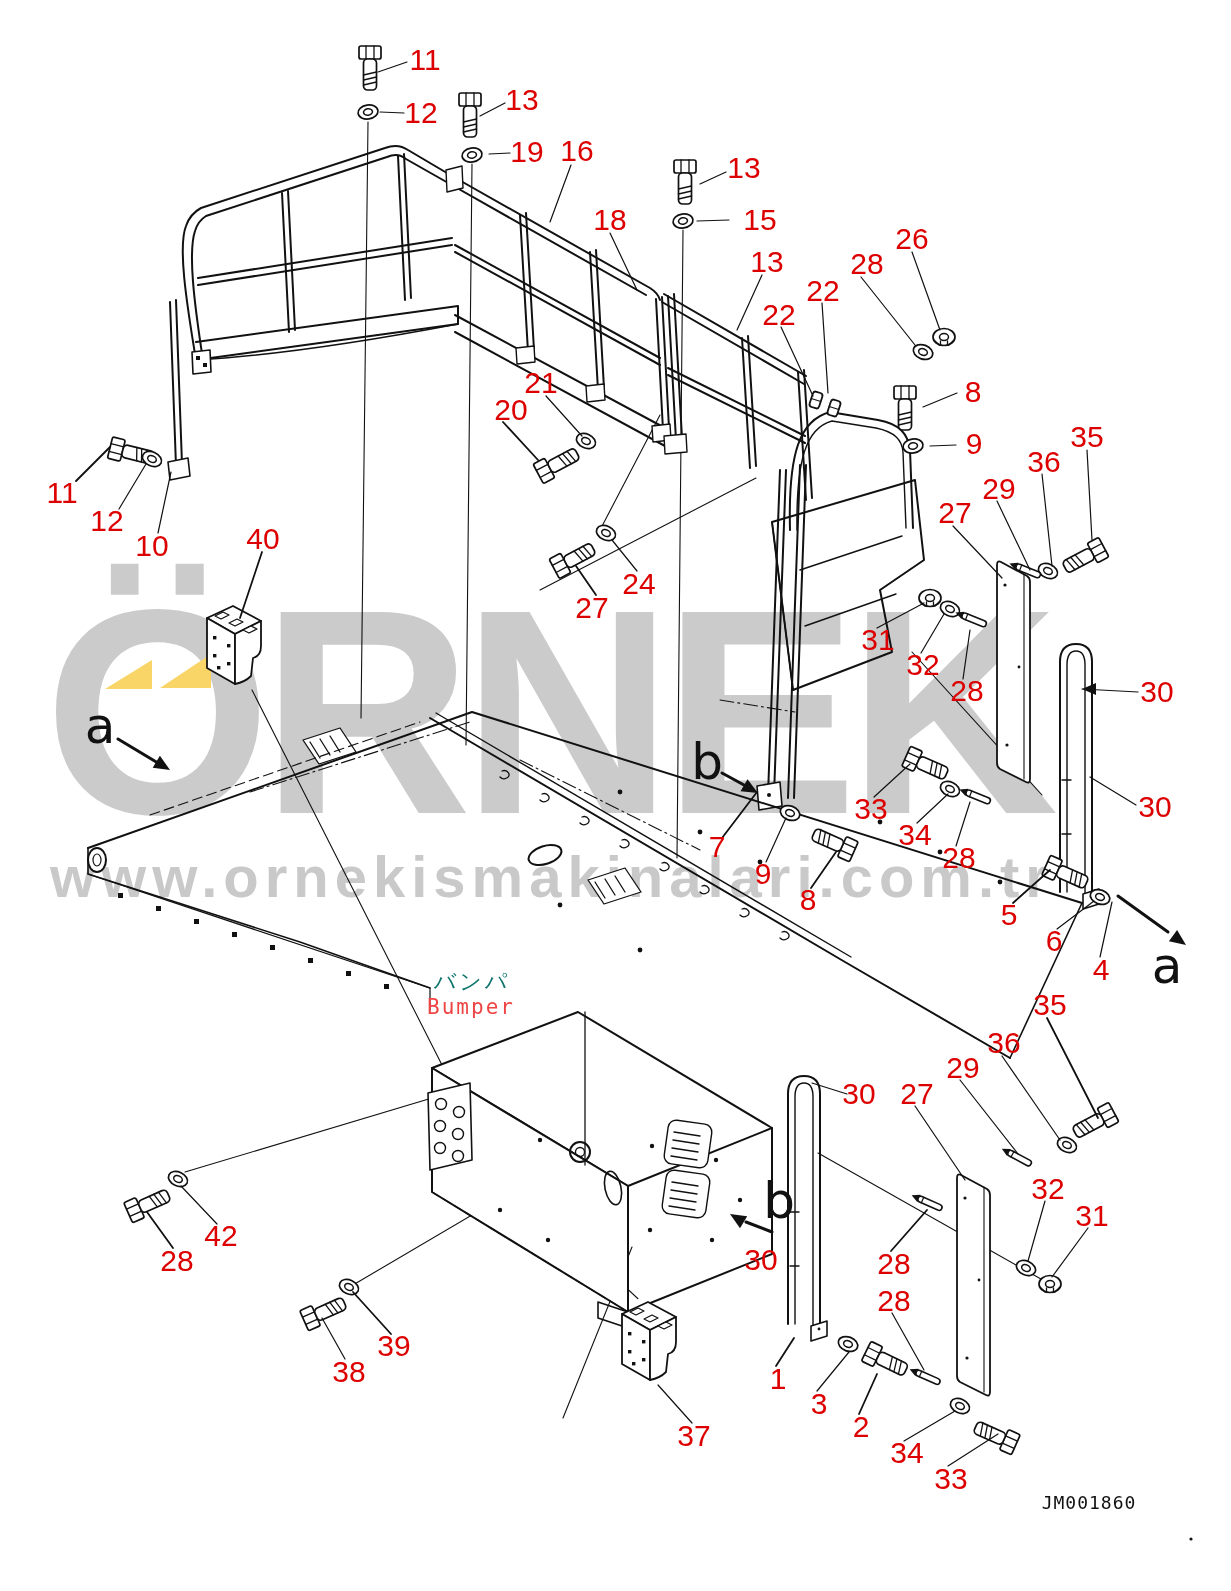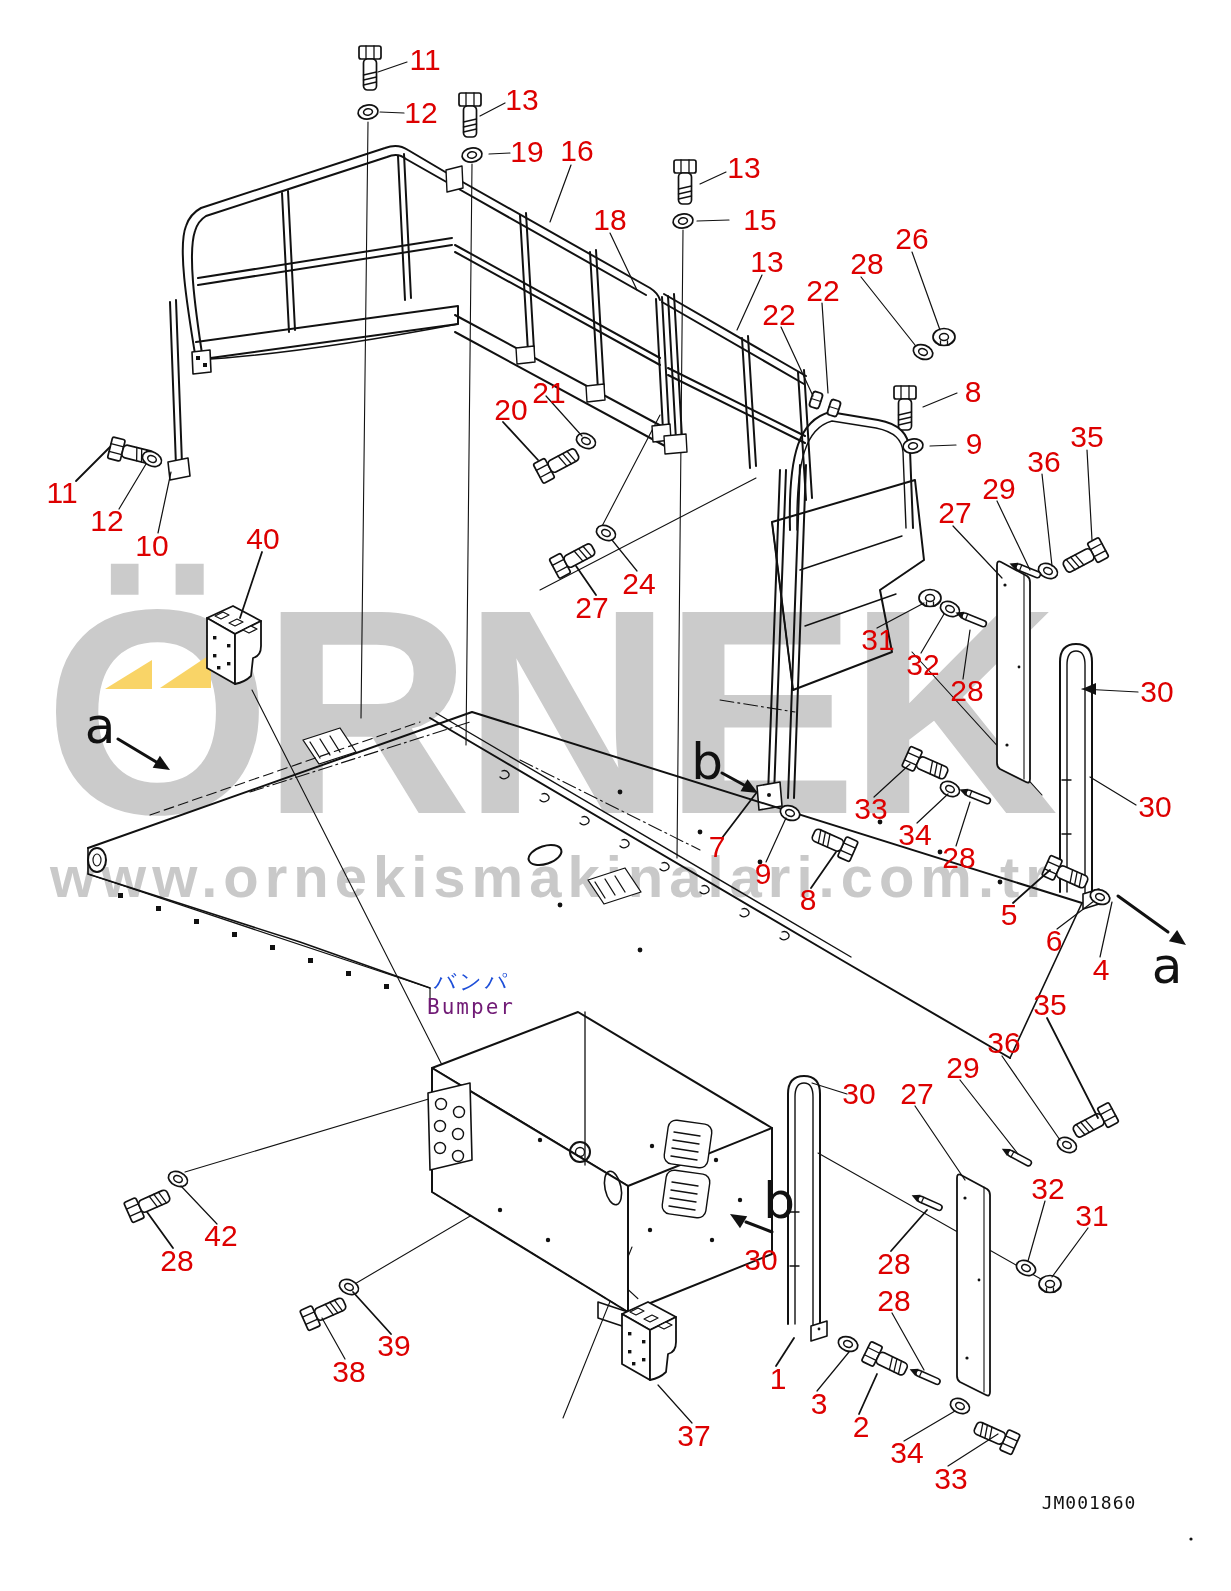--- a/index.html
+++ b/index.html
@@ -8,23 +8,23 @@
   #wm-brand{position:absolute;left:44px;top:566px;font-size:292px;line-height:1;font-weight:800;
             letter-spacing:-10px;color:#cbcbcb;white-space:nowrap;user-select:none;}
   #wm-url{position:absolute;left:50px;top:848px;font-size:58px;line-height:1;font-weight:800;
           letter-spacing:6px;color:#c9c9c9;white-space:nowrap;user-select:none;}
   svg#art{position:absolute;left:0;top:0;}
   .co{position:absolute;transform:translate(-50%,-50%);font:30px "Liberation Sans",sans-serif;
       color:#dd0000;white-space:nowrap;}
   .vl{position:absolute;transform:translate(-50%,-50%);font:50px "DejaVu Sans",sans-serif;
       color:#111;}
   .jp{position:absolute;transform:translate(-50%,-50%);font:22px "DejaVu Sans Mono",monospace;
-      color:#1d4ed8;letter-spacing:3px;white-space:nowrap;}
+      color:#0f766e;letter-spacing:3px;white-space:nowrap;}
   .en{position:absolute;transform:translate(-50%,-50%);font:21px "DejaVu Sans Mono",monospace;
-      color:#701a75;letter-spacing:2px;white-space:nowrap;}
+      color:#ef4444;letter-spacing:2px;white-space:nowrap;}
   .dn{position:absolute;transform:translate(-50%,-50%);font:18px "DejaVu Sans Mono",monospace;
       color:#111;letter-spacing:1px;white-space:nowrap;}
 </style>
 </head>
 <body>
 
 <div id="canvas">
 
   <div id="wm-brand">ÖRNEK</div>
   <div id="wm-url">www.ornekismakinalari.com.tr</div>
@@ -410,21 +410,21 @@
       <span class="co" style="left: 871px; top: 809px;">33</span>
       <span class="co" style="left: 915px; top: 835px;">34</span>
       <span class="co" style="left: 959px; top: 858px;">28</span>
       <span class="co" style="left: 717px; top: 847px;">7</span>
       <span class="co" style="left: 763px; top: 874px;">9</span>
       <span class="co" style="left: 808px; top: 900px;">8</span>
       <span class="co" style="left: 1009px; top: 915px;">5</span>
       <span class="co" style="left: 1054px; top: 941px;">6</span>
       <span class="co" style="left: 1101px; top: 970px;">4</span>
       <span class="co" style="left: 511px; top: 410px;">20</span>
-      <span class="co" style="left: 541px; top: 393px; margin-left: 8px;">21</span>
+      <span class="co" style="left: 541px; top: 383px;">21</span>
       <span class="co" style="left: 639px; top: 584px;">24</span>
       <span class="co" style="left: 592px; top: 608px;">27</span>
       <span class="co" style="left: 263px; top: 539px;">40</span>
       <span class="co" style="left: 62px; top: 493px;">11</span>
       <span class="co" style="left: 107px; top: 521px;">12</span>
       <span class="co" style="left: 152px; top: 546px;">10</span>
       <span class="co" style="left: 1050px; top: 1005px;">35</span>
       <span class="co" style="left: 1004px; top: 1043px;">36</span>
       <span class="co" style="left: 963px; top: 1068px;">29</span>
       <span class="co" style="left: 917px; top: 1094px;">27</span>

